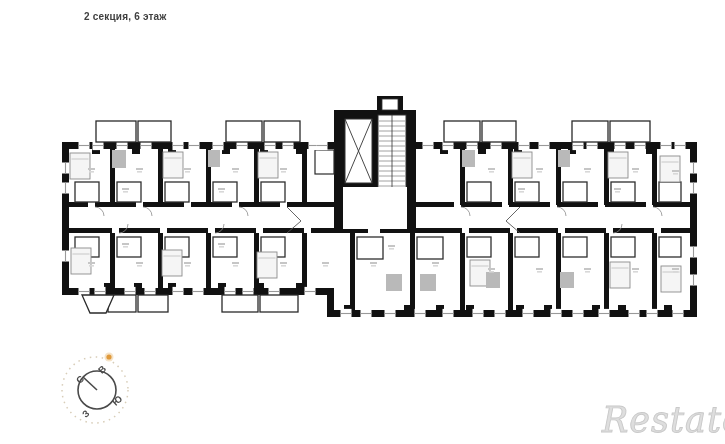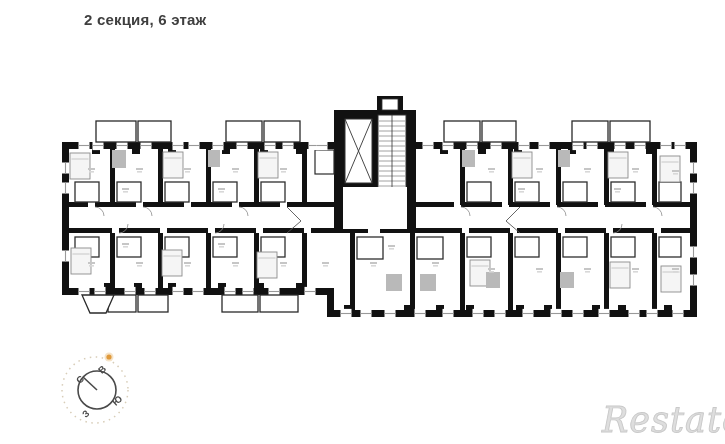--- a/index.html
+++ b/index.html
@@ -1,18 +1,18 @@
 <!DOCTYPE html>
 <html><head>
 <meta charset="utf-8">
 <style>
   html,body{margin:0;padding:0;background:#ffffff;}
   .page{position:relative;width:725px;height:444px;background:#ffffff;overflow:hidden;
         font-family:"Liberation Sans",sans-serif;}
-  .title{position:absolute;left:84px;top:11px;font-size:15px;font-weight:600;
+  .title{position:absolute;left:84px;top:11px;font-size:10px;font-weight:600;
          color:#3f3f3f;letter-spacing:.2px;}
   .plan{position:absolute;left:0;top:0;}
   .compass{position:absolute;left:56px;top:348px;width:84px;height:84px;}
   .watermark{position:absolute;left:602px;top:398px;width:123px;height:44px;
              font-family:"DejaVu Serif",serif;font-style:italic;font-size:35px;
              color:#dedede;-webkit-text-stroke:0.9px #c9c9c9;letter-spacing:1px;
              line-height:44px;text-align:right;}
 </style>
 </head>
 <body>

